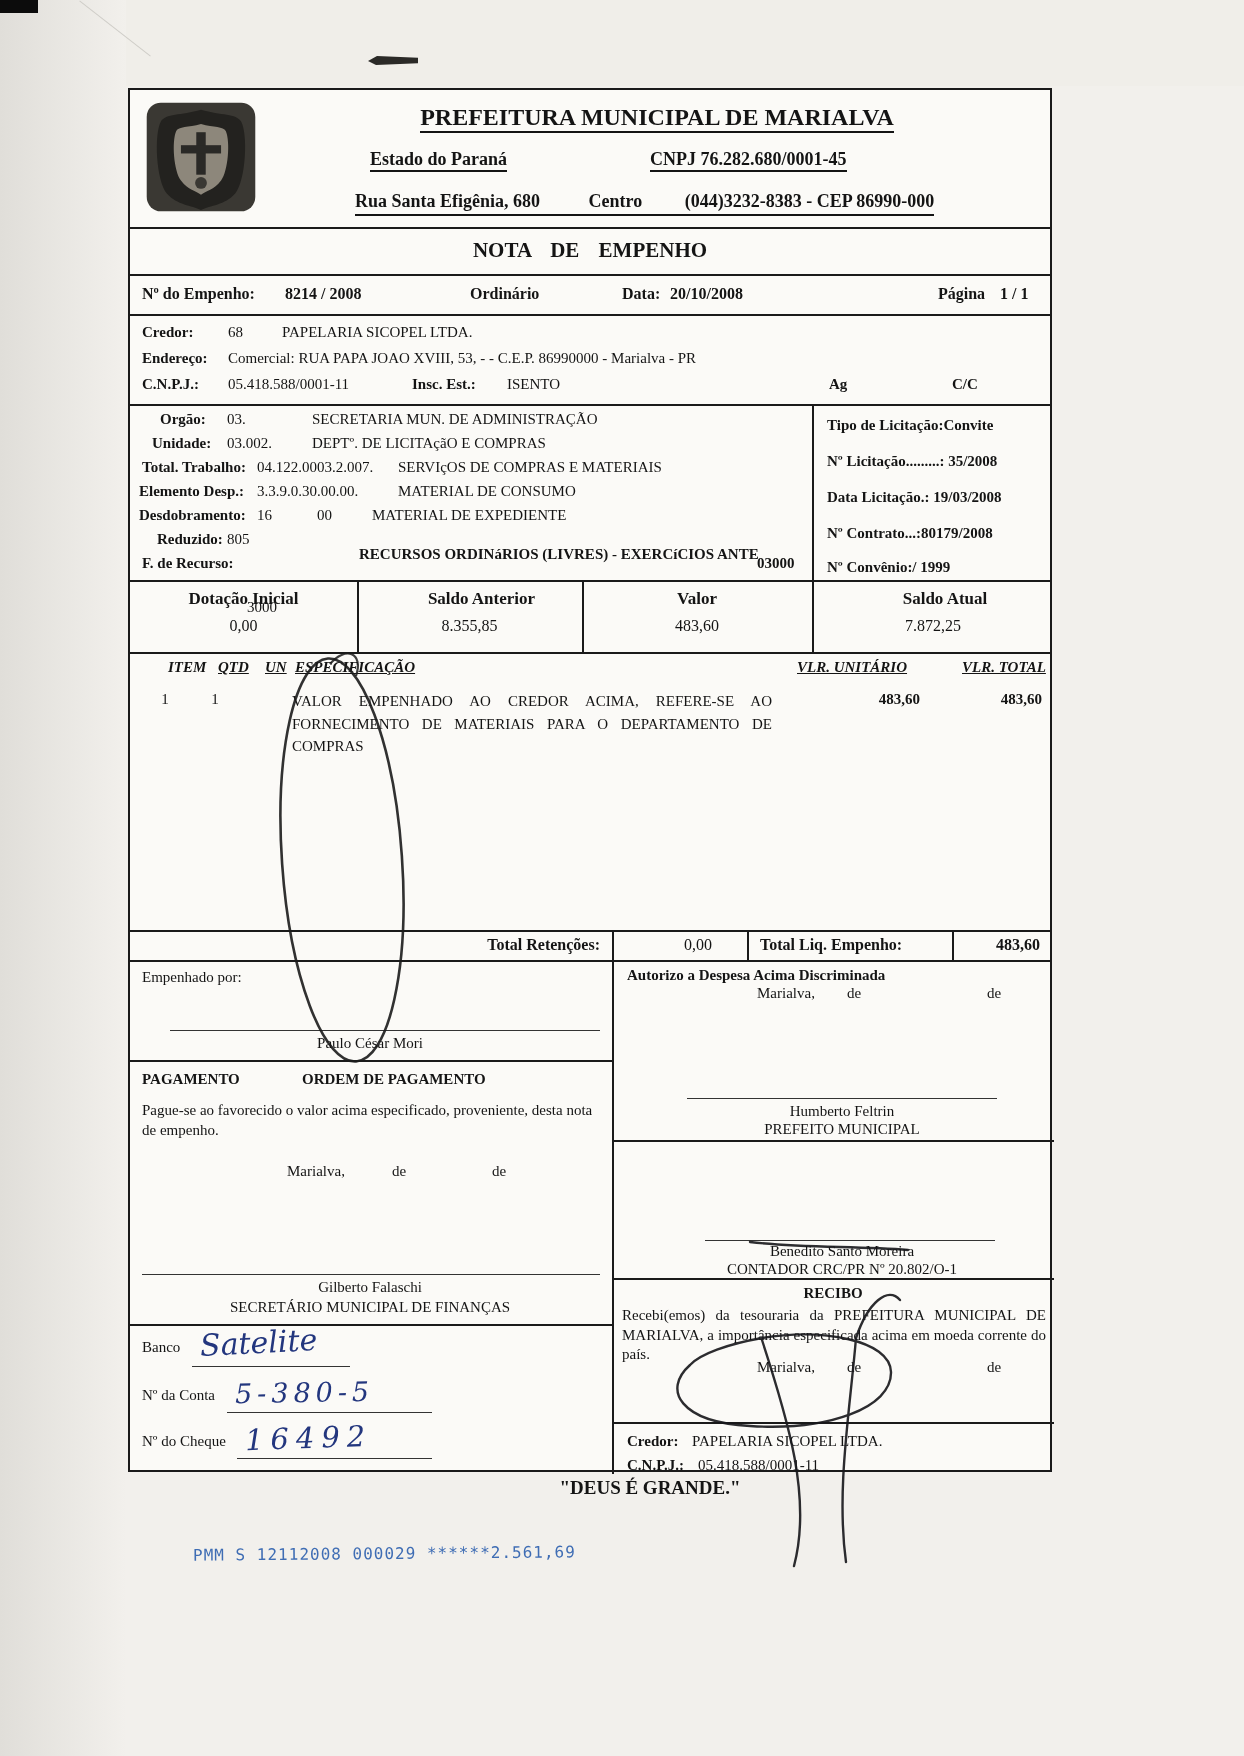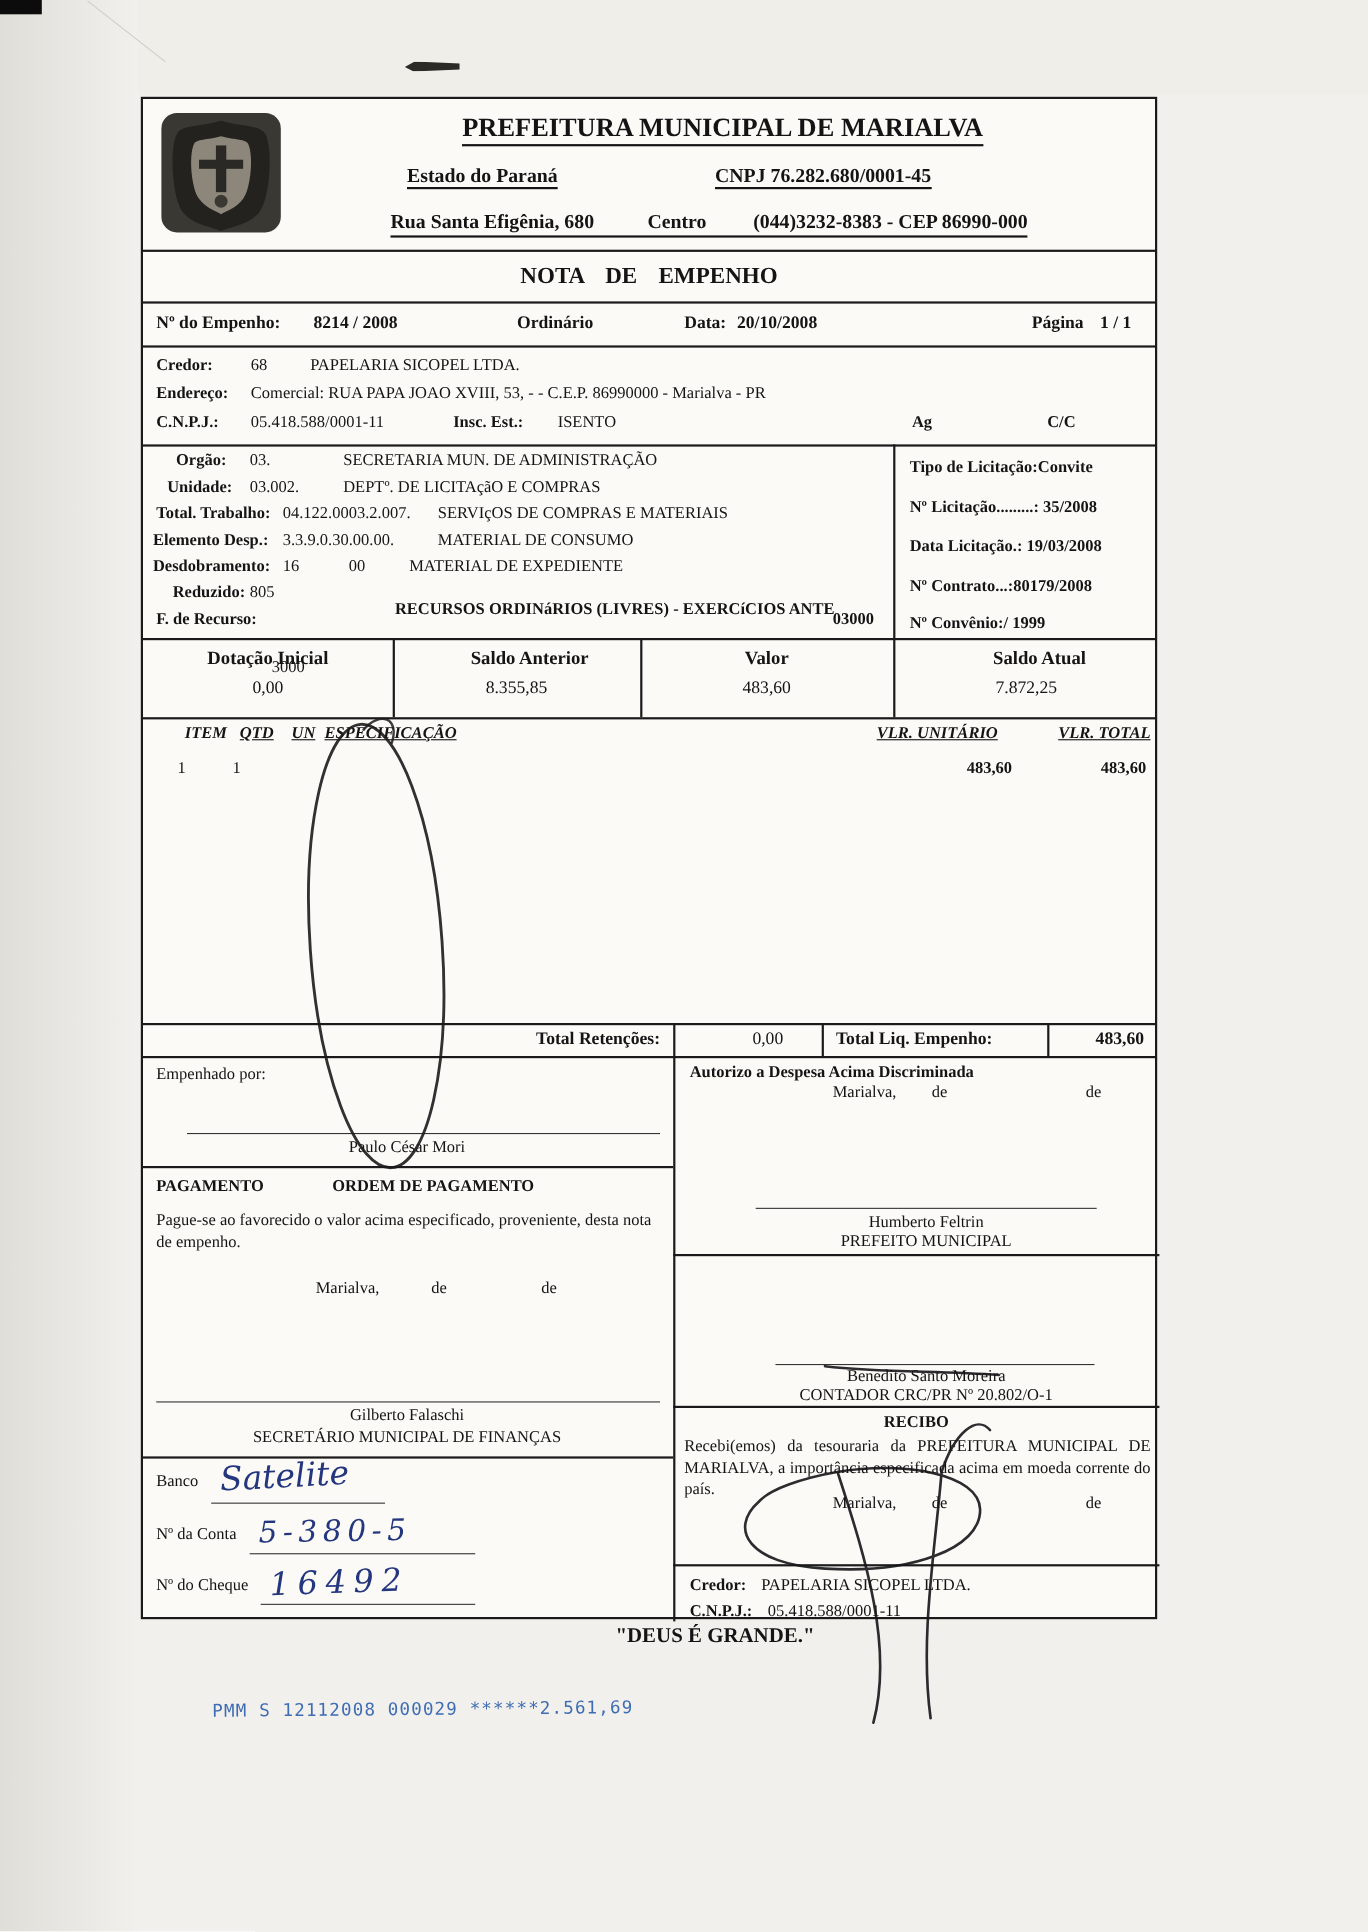--- a/index.html
+++ b/index.html
@@ -145,20 +145,21 @@
 
     <div class="t b i" style="left:18px;top:568px;margin-left:20px;">ITEM</div>
     <div class="t b i" style="left:88px;top:568px;text-decoration:underline;">QTD</div>
     <div class="t b i" style="left:135px;top:568px;text-decoration:underline;">UN</div>
     <div class="t b i" style="left:165px;top:568px;text-decoration:underline;">ESPECIFICAÇÃO</div>
     <div class="t b i" style="left:667px;top:568px;text-decoration:underline;">VLR. UNITÁRIO</div>
     <div class="t b i" style="left:832px;top:568px;text-decoration:underline;">VLR. TOTAL</div>
 
     <div class="t c" style="left:20px;top:600px;width:30px;">1</div>
     <div class="t c" style="left:70px;top:600px;width:30px;">1</div>
+    <div class="t wrap" style="left:162px;top:600px;width:480px;text-align:justify;line-height:1.5;word-spacing:4px;">VALOR EMPENHADO AO CREDOR ACIMA, REFERE-SE AO FORNECIMENTO DE MATERIAIS PARA O DEPARTAMENTO DE COMPRAS</div>
     <div class="t r b" style="left:700px;top:600px;width:90px;">483,60</div>
     <div class="t r b" style="left:822px;top:600px;width:90px;">483,60</div>
 
     <div class="hl" style="left:0;top:840px;width:100%;"></div>
     <div class="t r f16 b" style="left:180px;top:845px;width:290px;">Total Retenções:</div>
     <div class="t r f16" style="left:492px;top:845px;width:90px;">0,00</div>
     <div class="t f16 b" style="left:630px;top:845px;">Total Liq. Empenho:</div>
     <div class="t r f16 b" style="left:814px;top:845px;width:96px;">483,60</div>
     <div class="vl" style="left:617px;top:840px;height:30px;"></div>
     <div class="vl" style="left:822px;top:840px;height:30px;"></div>

